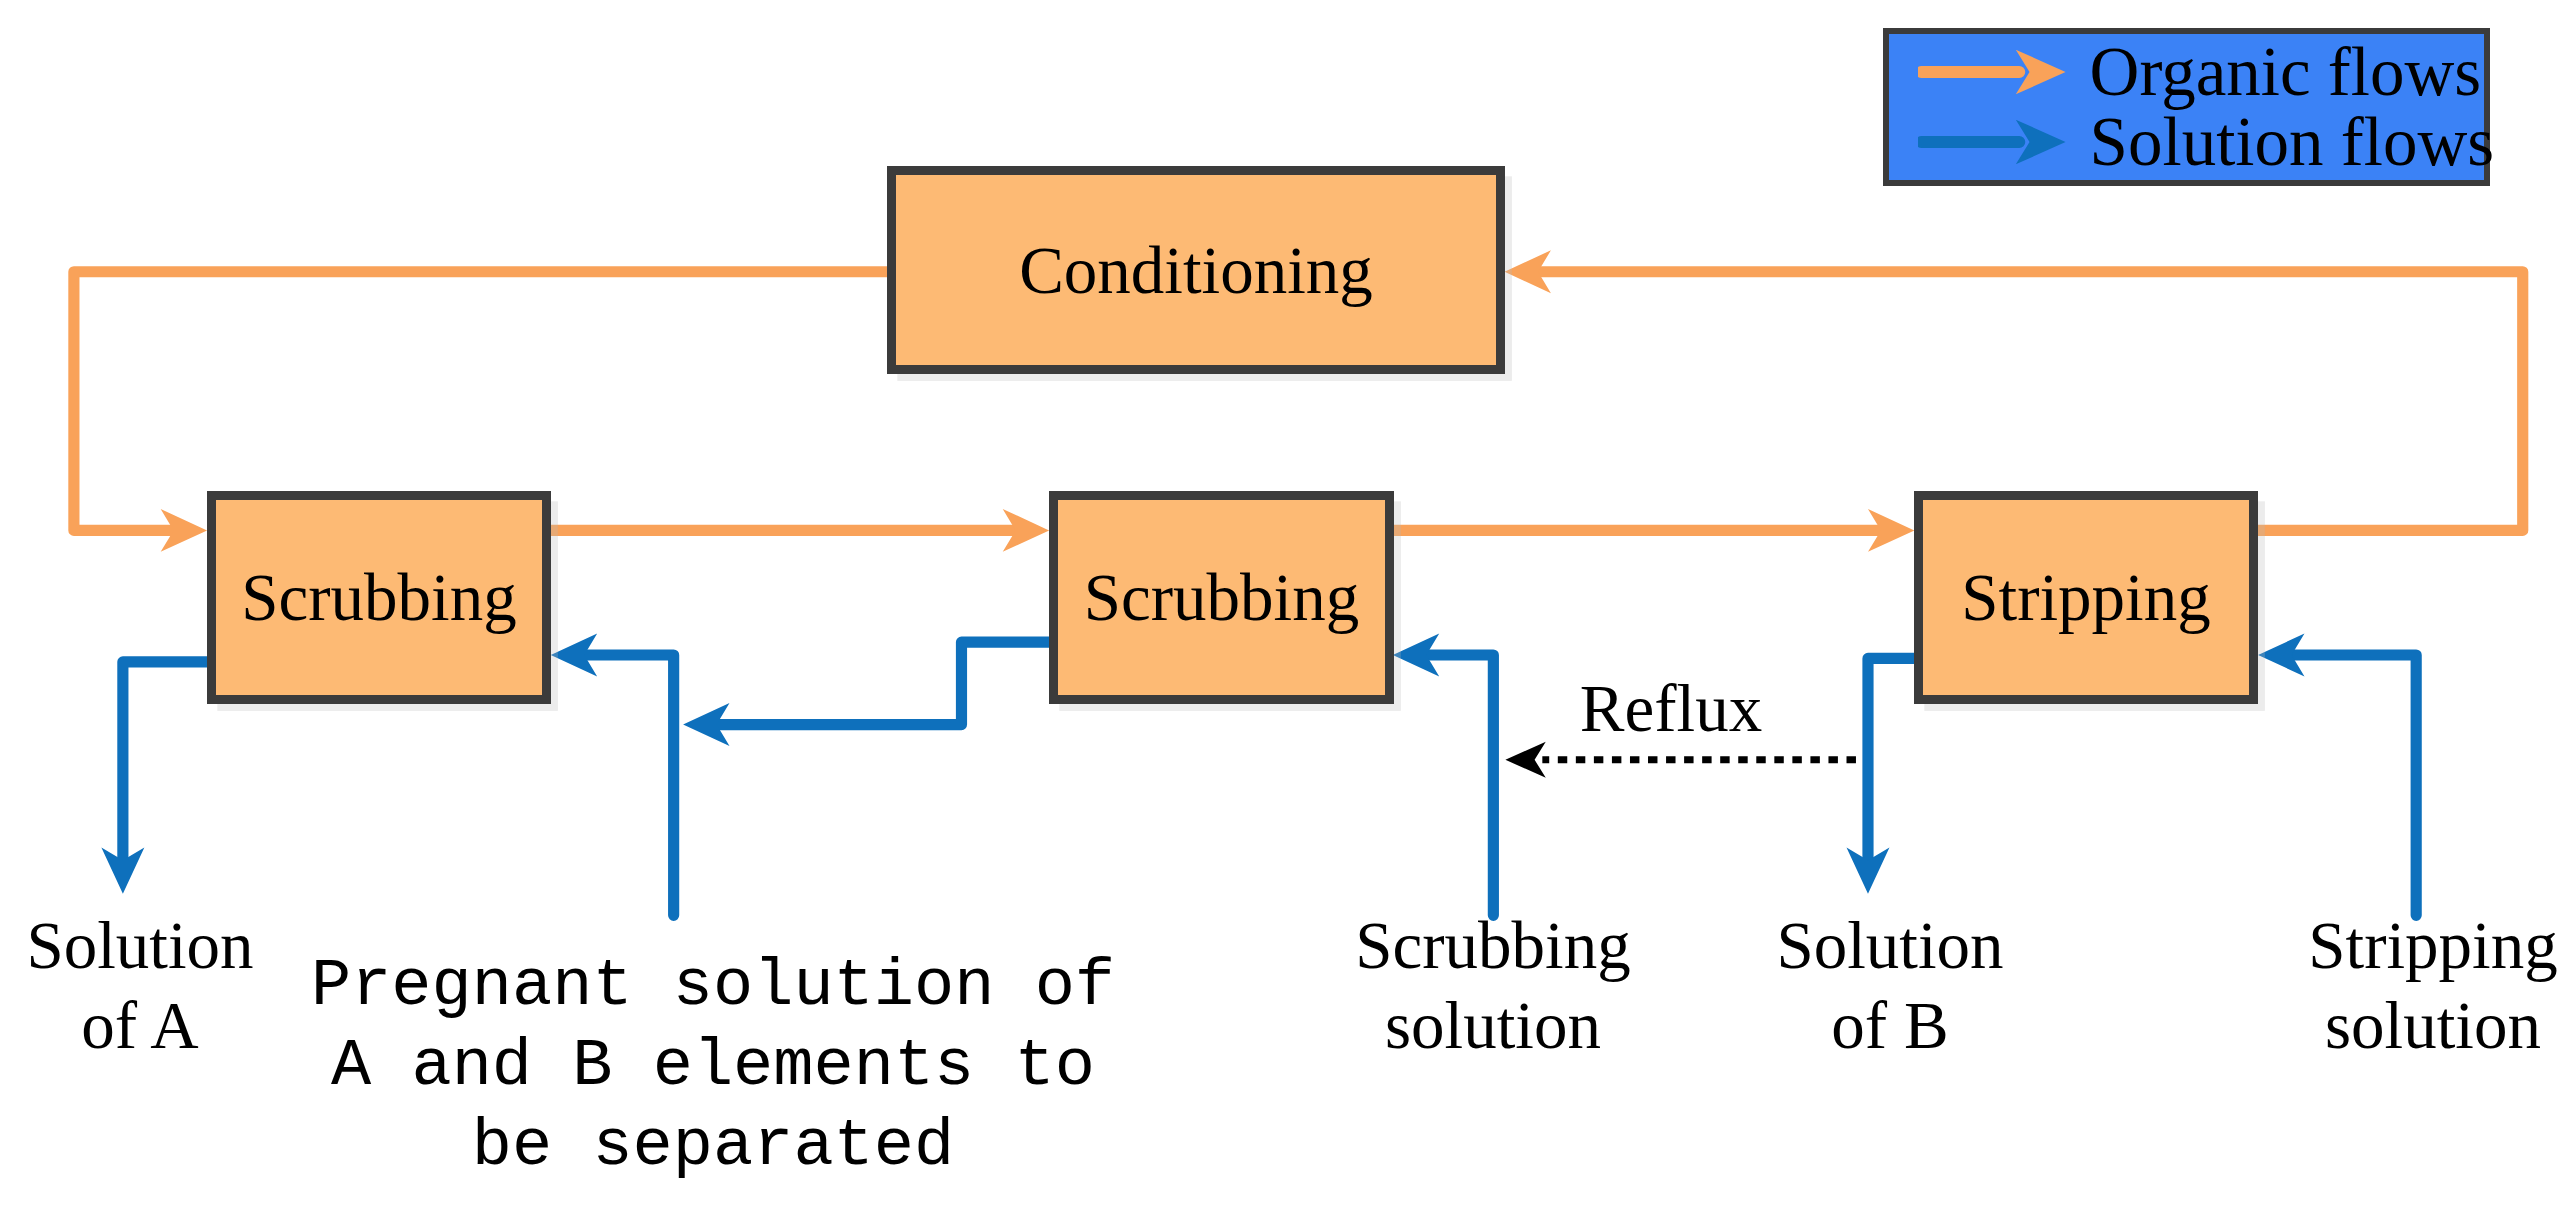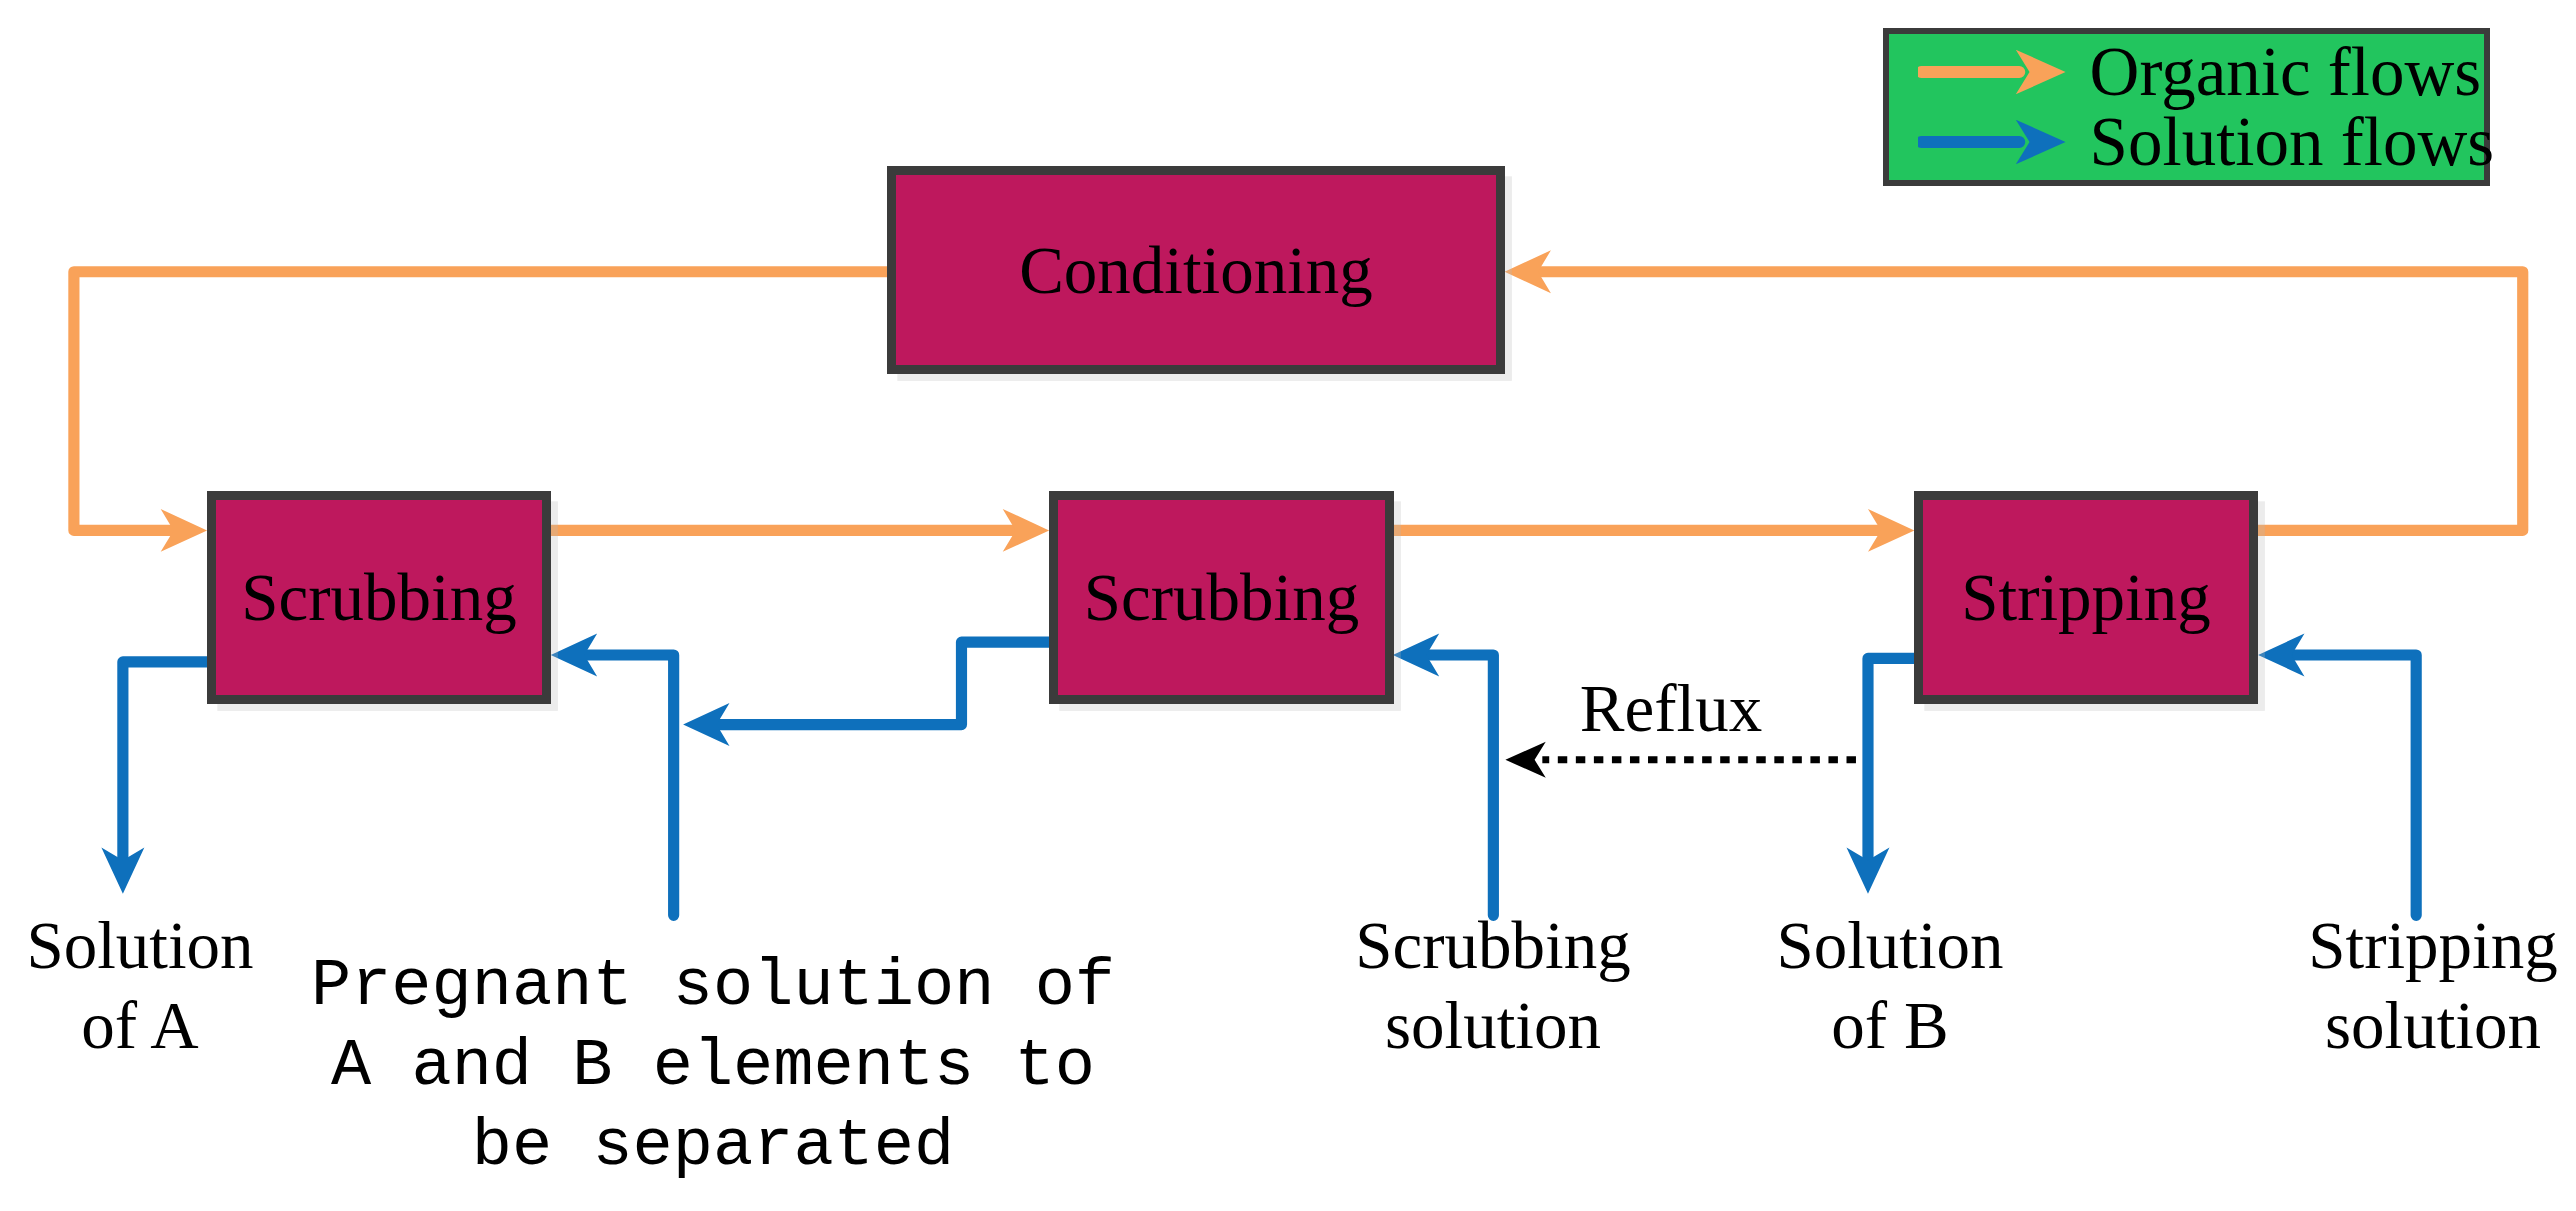--- a/index.html
+++ b/index.html
@@ -12,40 +12,40 @@
     overflow:hidden;
   }
   .lines-layer{
     position:absolute;left:0;top:0;width:2576px;height:1212px;
     pointer-events:none;
   }
   .proc-box{
     position:absolute;
     box-sizing:border-box;
     border:9.5px solid #3b3b3b;
-    background:#be185d;
+    background:#fdba74;
     display:flex;align-items:center;justify-content:center;
     font-size:67px;
     box-shadow:8.6px 8.6px 0 -1.7px rgba(185,185,185,0.28);
   }
   .proc-box .lbl{white-space:nowrap;}
   .flow-label{
     position:absolute;
     transform:translateX(-50%);
     text-align:center;
     font-size:67px;
     line-height:80px;
     white-space:pre-line;
   }
   .legend{
     position:absolute;
     left:1883px;top:28px;width:607px;height:158px;
     box-sizing:border-box;
     border:6px solid #3b3b3b;
-    background:#22c55e;
+    background:#3b82f6;
     display:flex;flex-direction:column;justify-content:center;
     padding-left:29px;
   }
   .legend-row{
     display:flex;align-items:center;
     height:70px;
   }
   .legend-row .arrow-icon{flex:0 0 auto;display:block;}
   .legend-row .legend-text{
     margin-left:20.6px;

